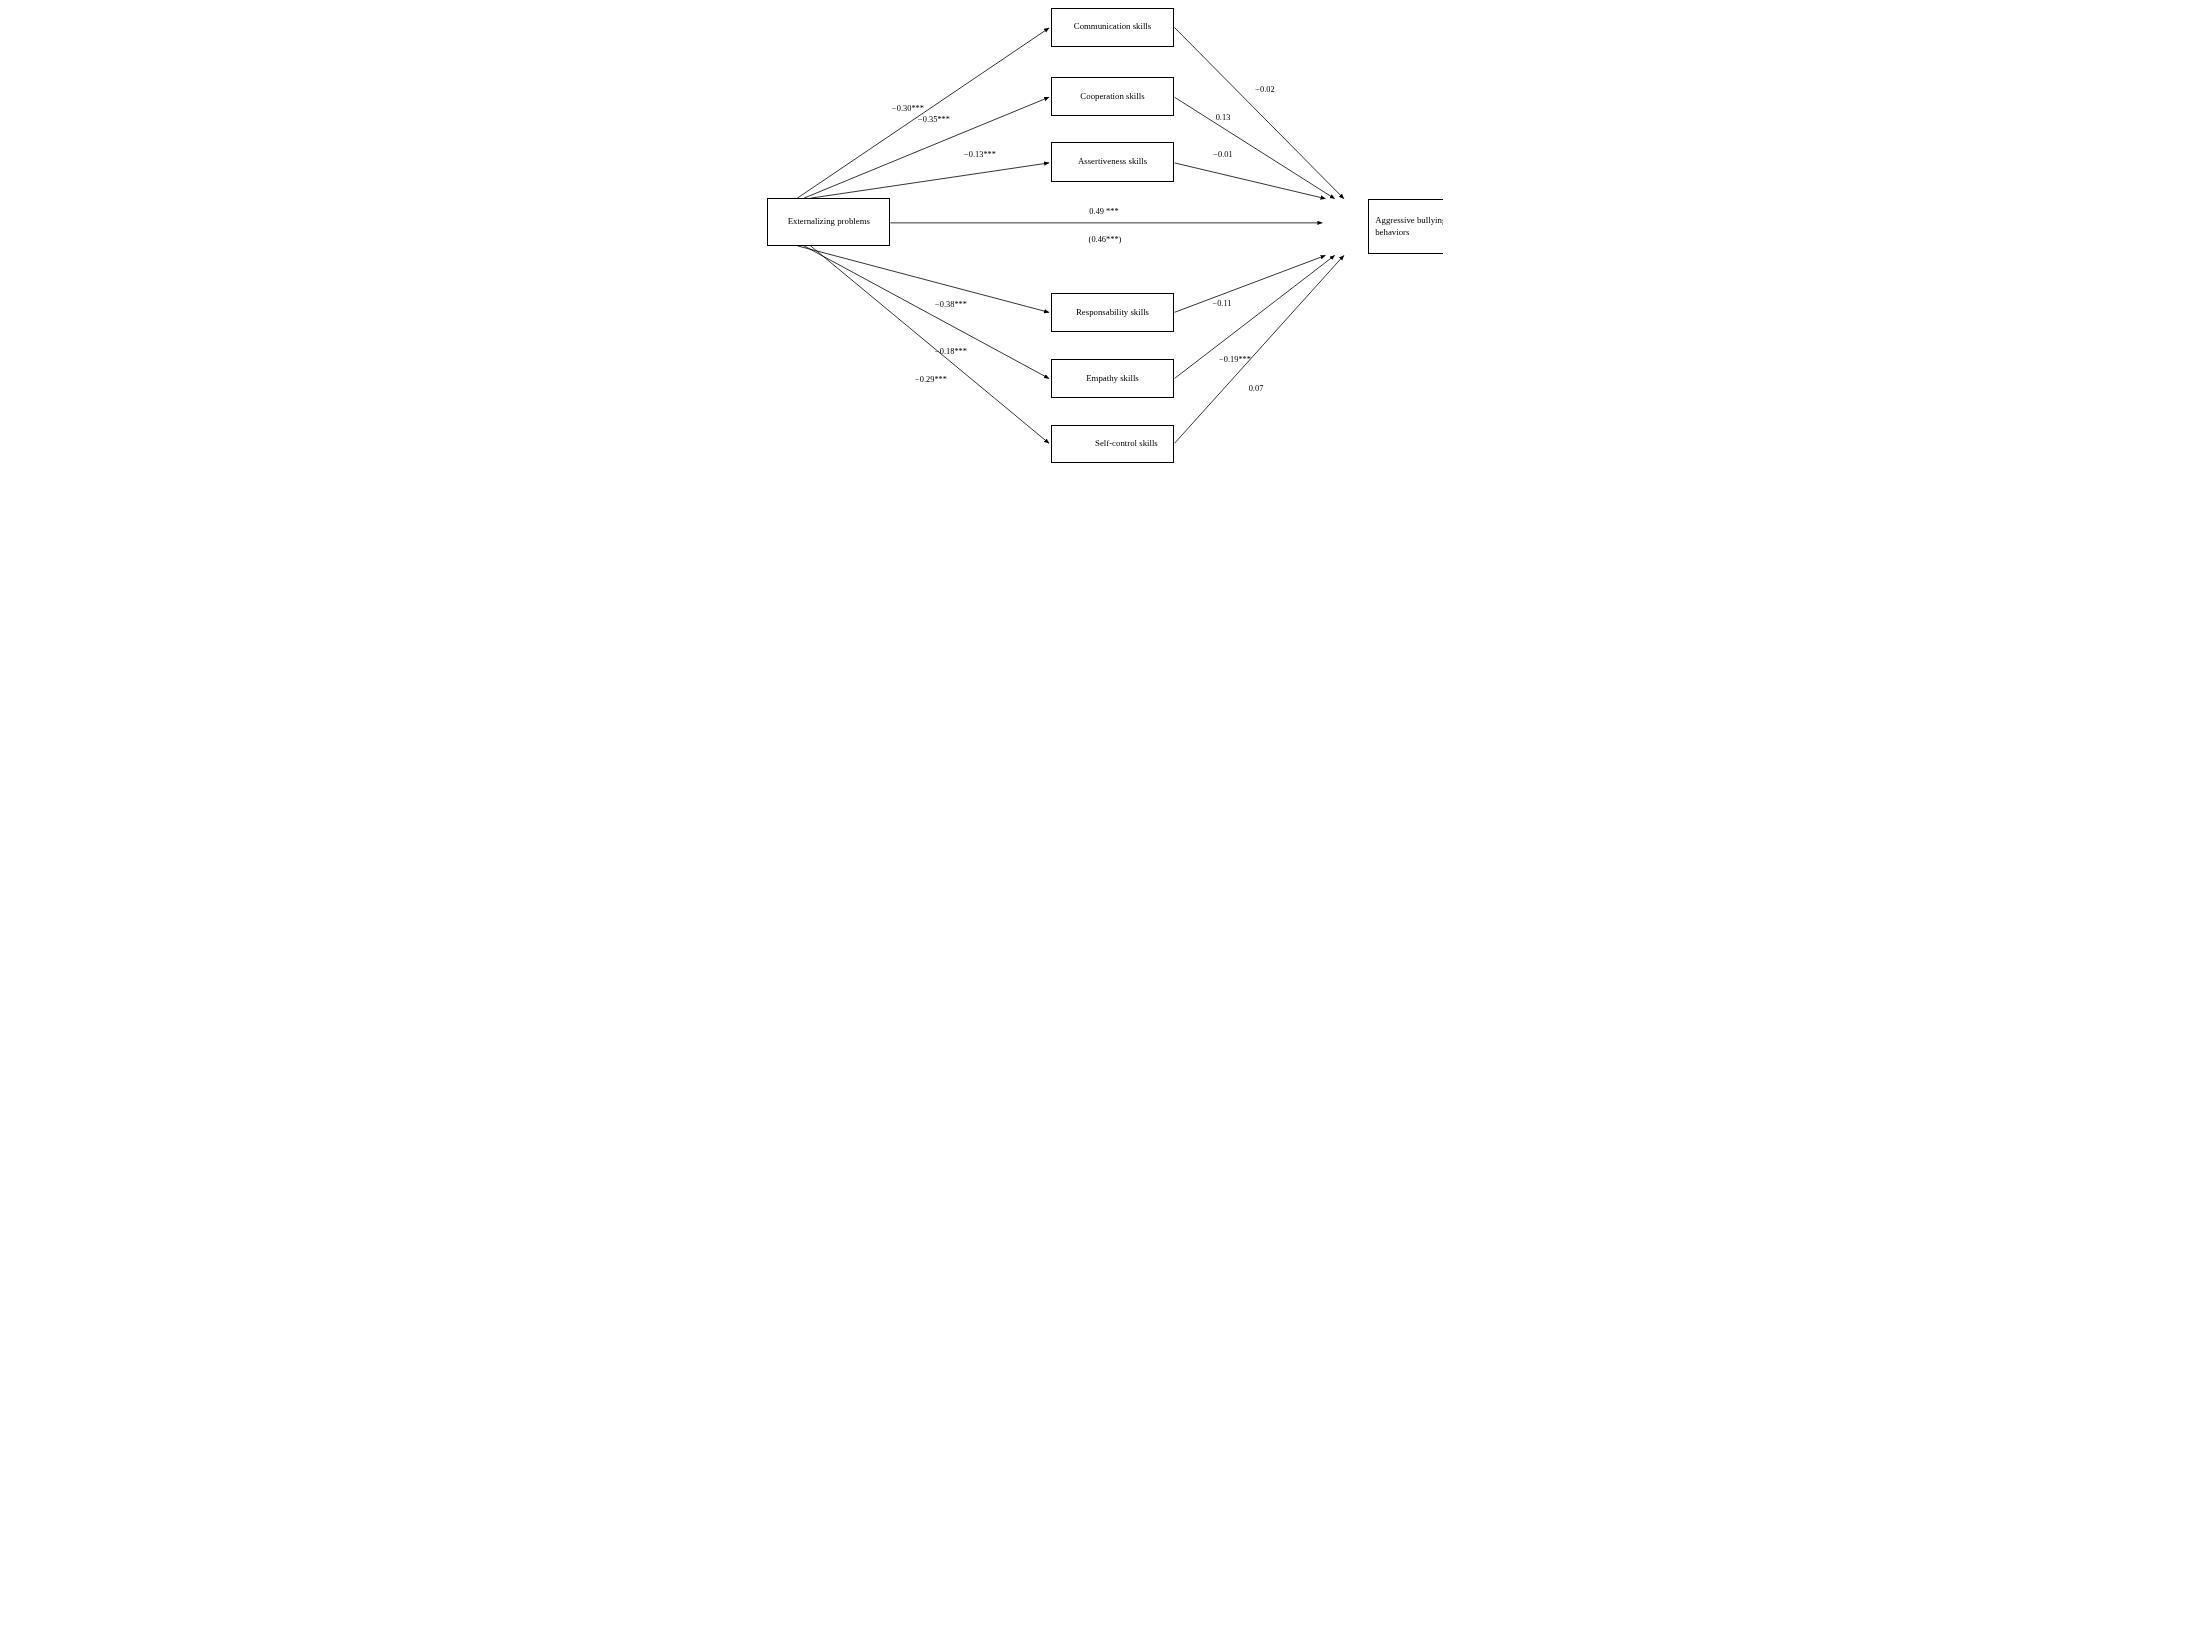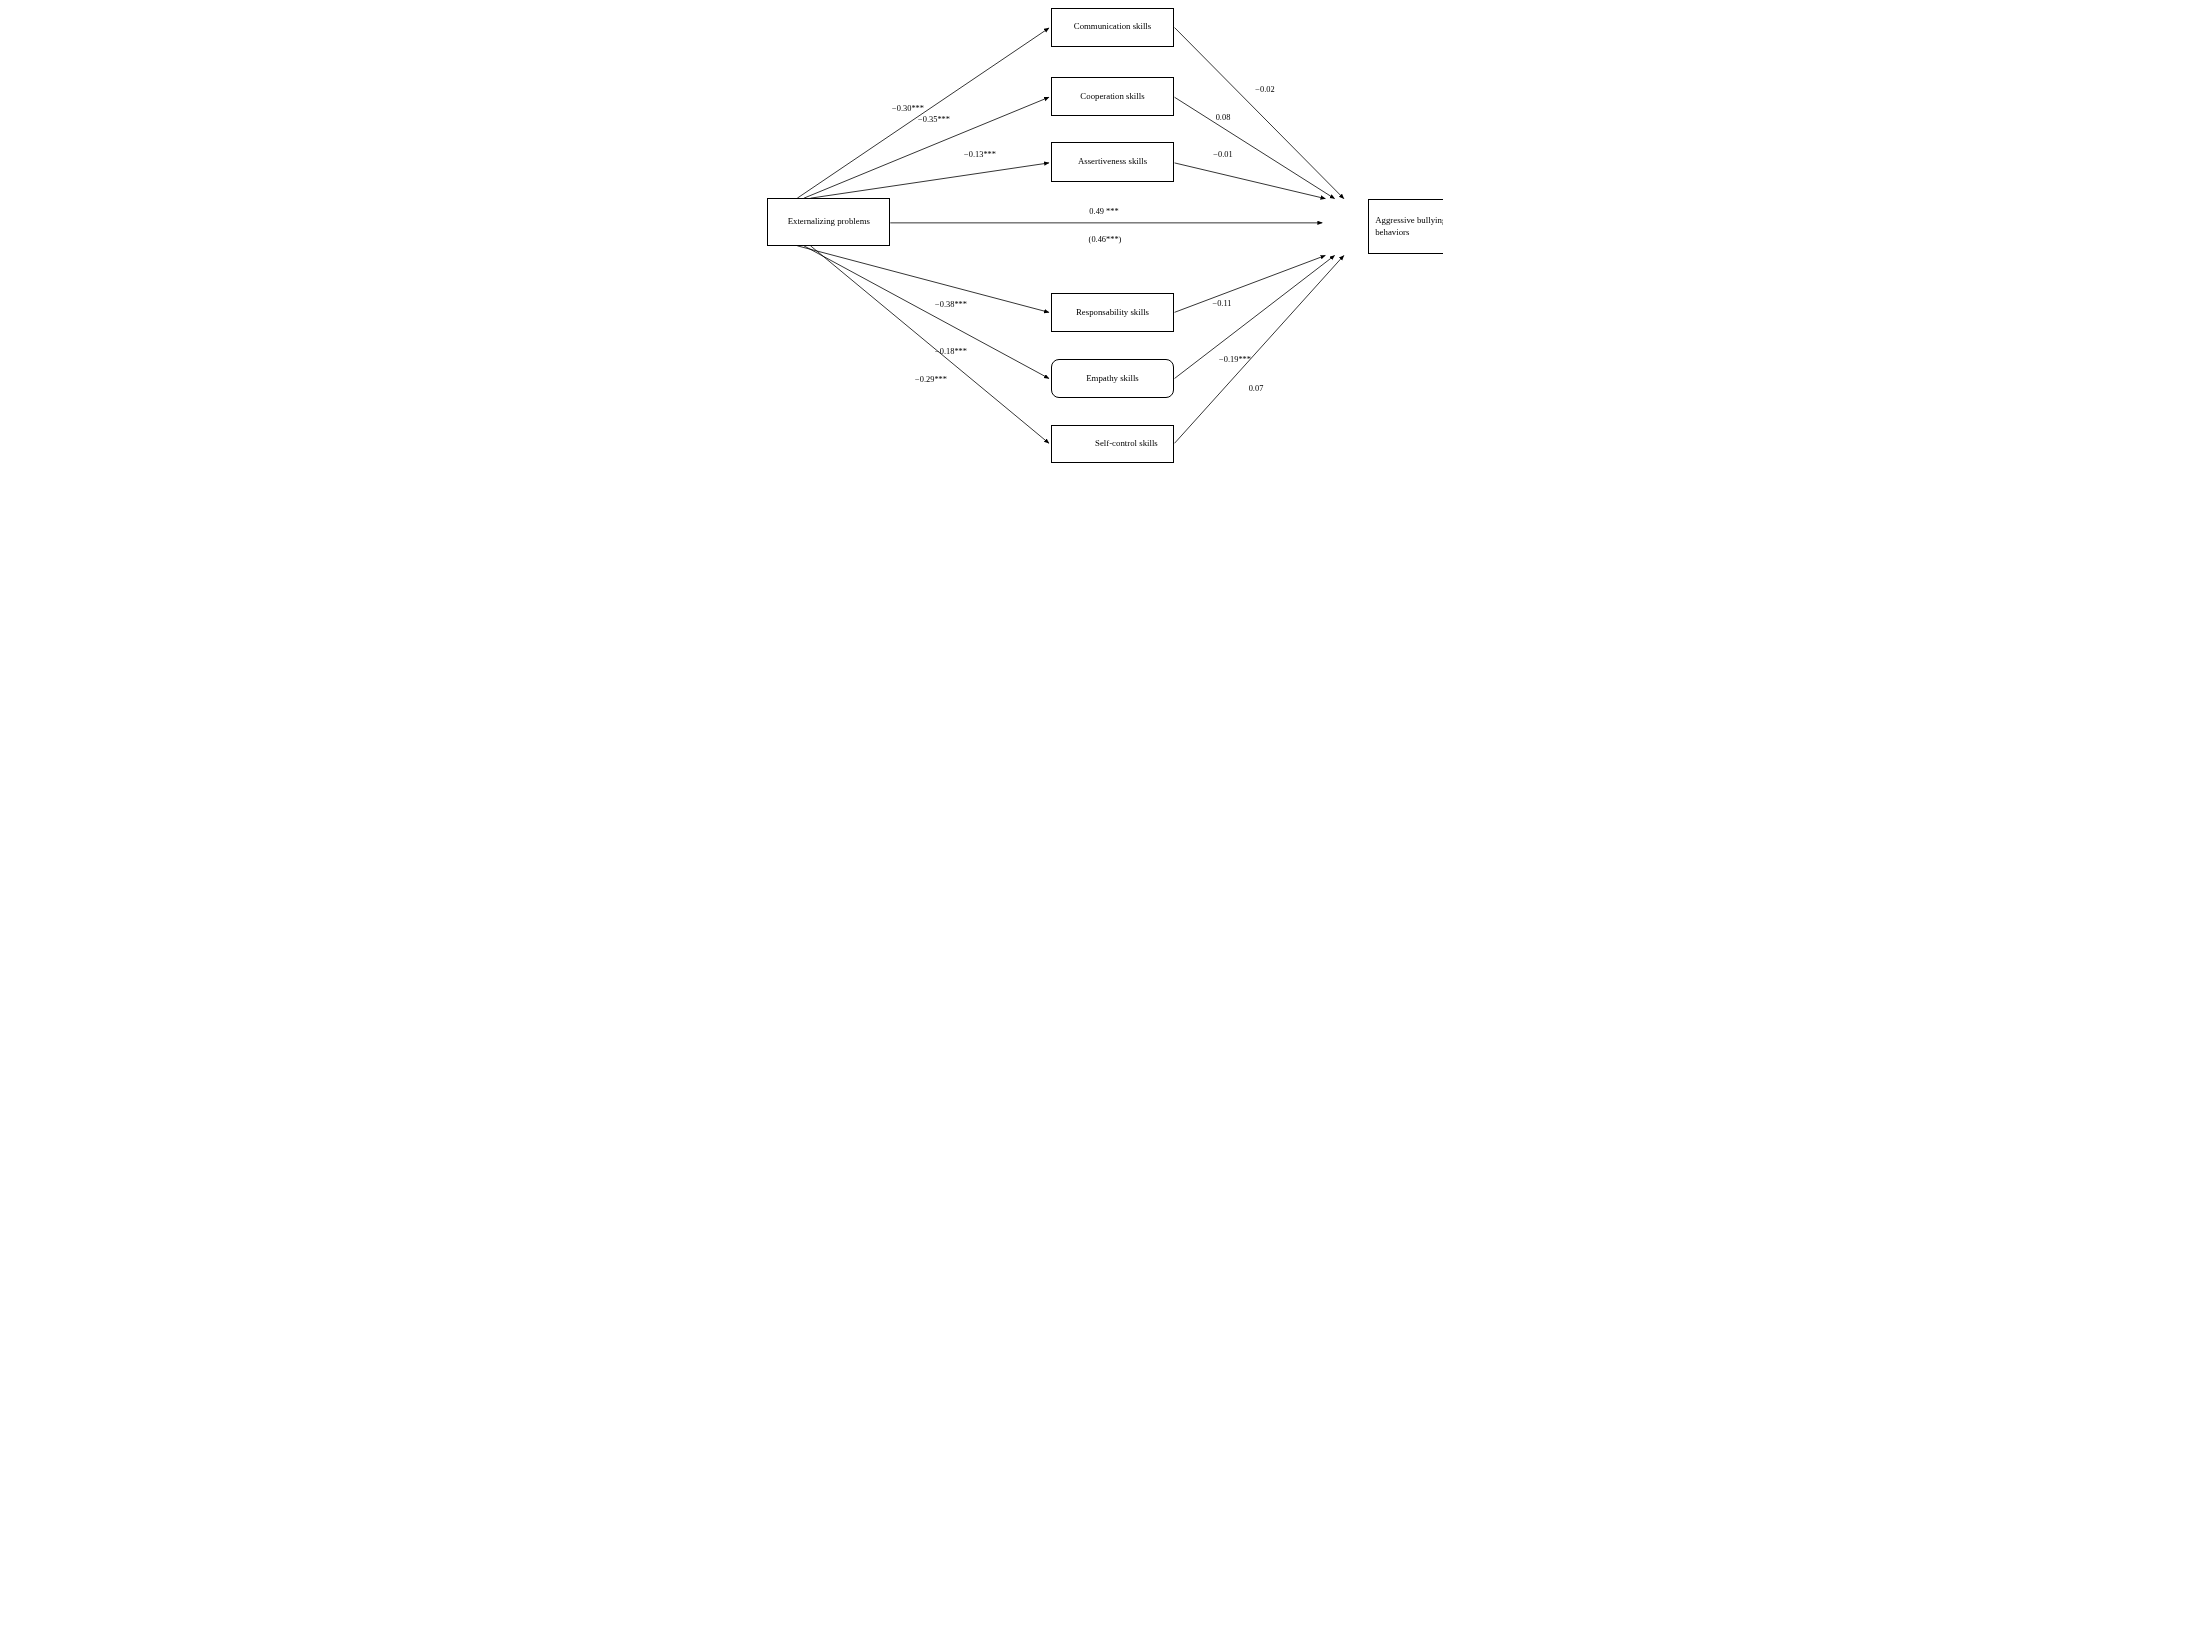--- a/index.html
+++ b/index.html
@@ -85,41 +85,41 @@
   </div>
 
   <div class="node" style="left:289px; top:142px; width:123px; height:40px;">
     <span>Assertiveness skills</span>
   </div>
 
   <div class="node" style="left:289px; top:293px; width:123px; height:39px;">
     <span>Responsability skills</span>
   </div>
 
-  <div class="node" style="left:289px; top:359px; width:123px; height:39px;border-radius:8px;">
+  <div class="node" style="left:289px; top:359px; width:123px; height:39px;">
     <span>Empathy skills</span>
   </div>
 
   <div class="node" style="left:289px; top:425px; width:123px; height:38px;padding-left:34px;">
     <span>Self-control skills</span>
   </div>
 
   <div class="node" style="left:562px; top:199px; width:118px; height:55px;margin-left:44px;">
     <span>Aggressive bullying behaviors</span>
   </div>
 
   <div class="coef" style="left:146px; top:108px;">−0.30***</div>
   <div class="coef" style="left:172px; top:119px;">−0.35***</div>
   <div class="coef" style="left:218px; top:154px;">−0.13***</div>
   <div class="coef" style="left:189px; top:304px;">−0.38***</div>
   <div class="coef" style="left:189px; top:351px;">−0.18***</div>
   <div class="coef" style="left:169px; top:379px;">−0.29***</div>
 
   <div class="coef" style="left:503px; top:89px;text-align:center;">−0.02</div>
-  <div class="coef" style="left:461px; top:117px;">0.08</div>
+  <div class="coef" style="left:461px; top:117px;">0.13</div>
   <div class="coef" style="left:461px; top:154px;">−0.01</div>
   <div class="coef" style="left:460px; top:303px;">−0.11</div>
   <div class="coef" style="left:473px; top:359px;">−0.19***</div>
   <div class="coef" style="left:494px; top:388px;">0.07</div>
 
   <div class="coef" style="left:342px; top:211px;">0.49 ***</div>
   <div class="coef" style="left:343px; top:239px;">(0.46***)</div>
 
 </div>
 

